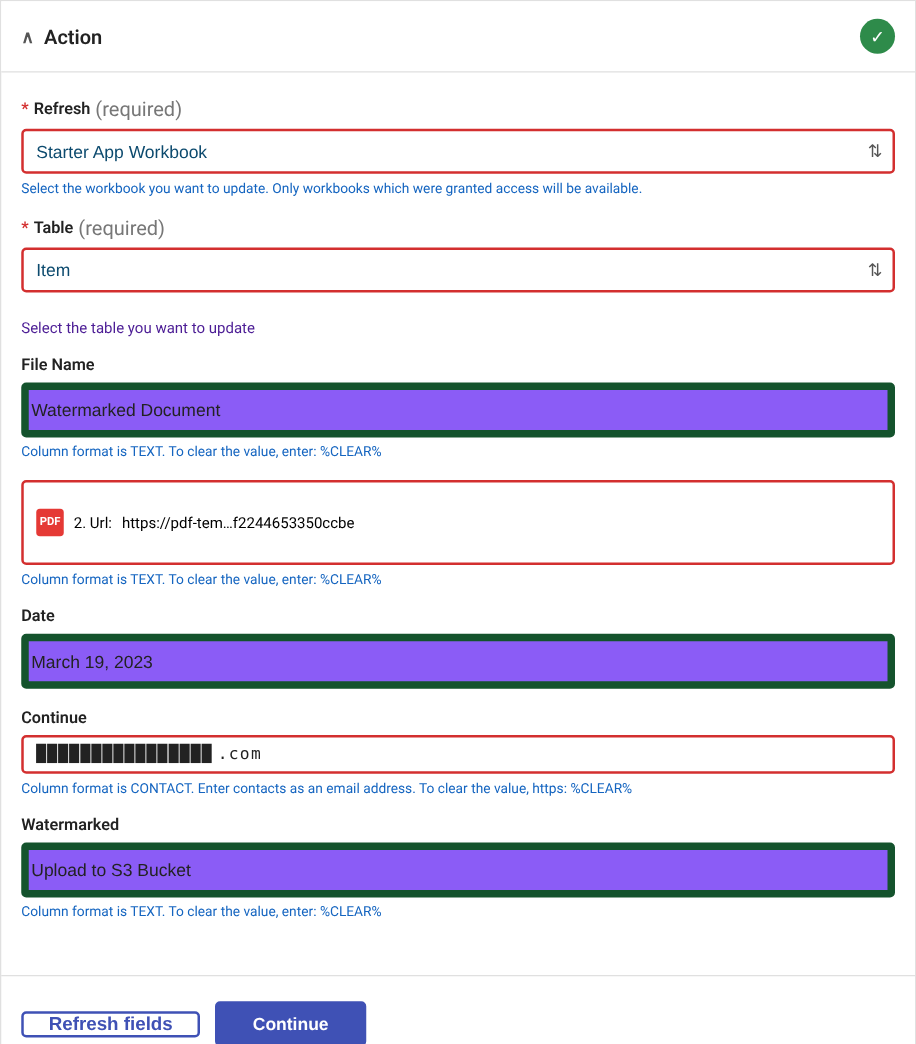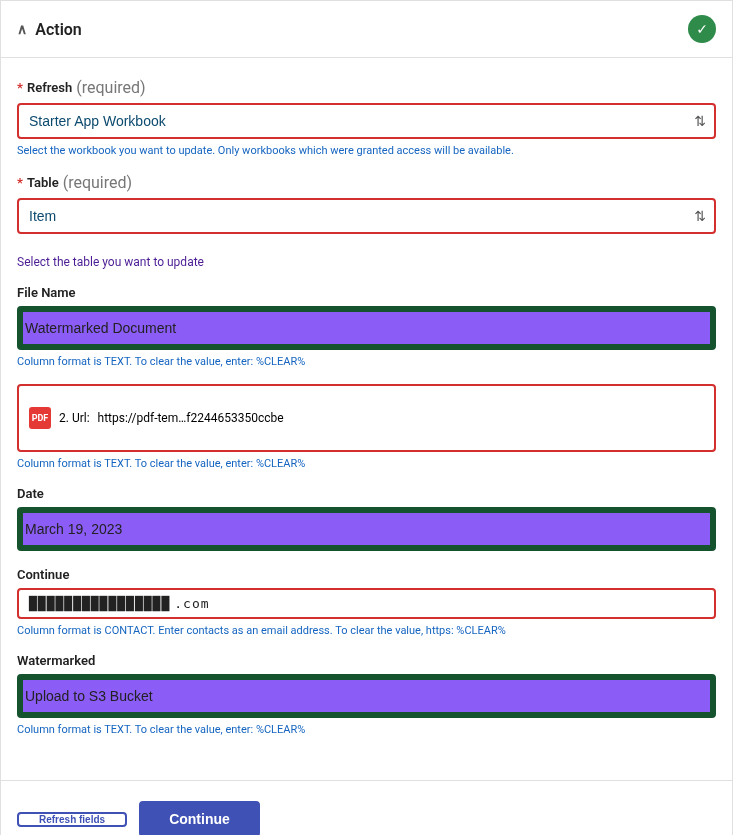--- a/index.html
+++ b/index.html
@@ -164,21 +164,21 @@
       gap: 12px;
       padding: 20px 16px 24px 16px;
       border-top: 1px solid #e0e0e0;
       margin-top: 8px;
     }
     .btn-refresh {
       padding: 0 20px;
       border: 2px solid #3f51b5;
       background: #ffffff;
       color: #3f51b5;
-      font-size: 10px;
+      font-size: 15px;
       font-weight: 600;
       border-radius: 4px;
       cursor: pointer;
     }
     .btn-continue {
       padding: 8px 28px;
       border: 2px solid #3f51b5;
       background: #3f51b5;
       color: #ffffff;
       font-size: 14px;

